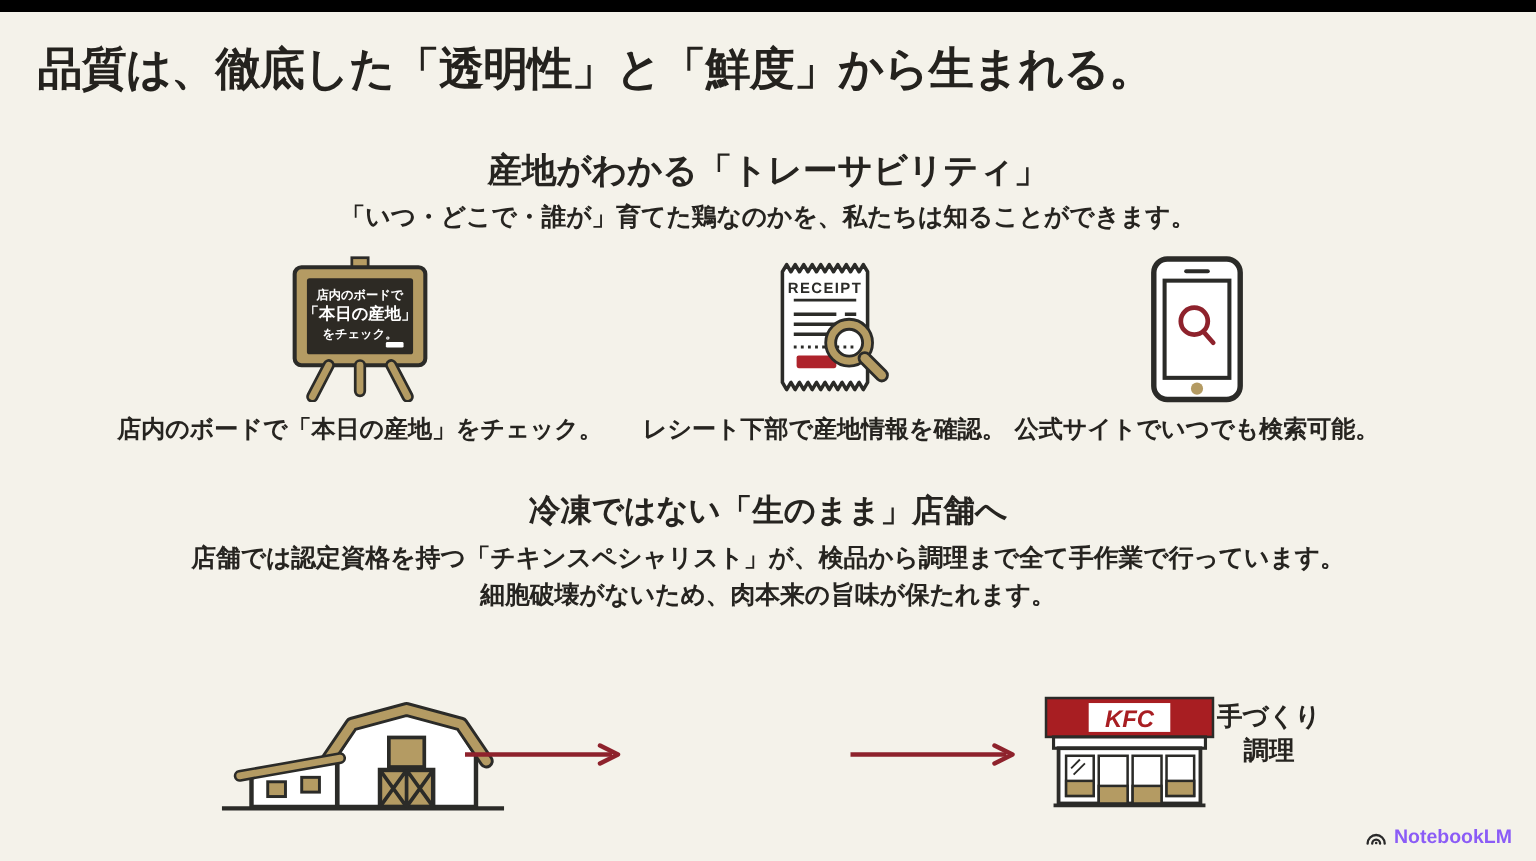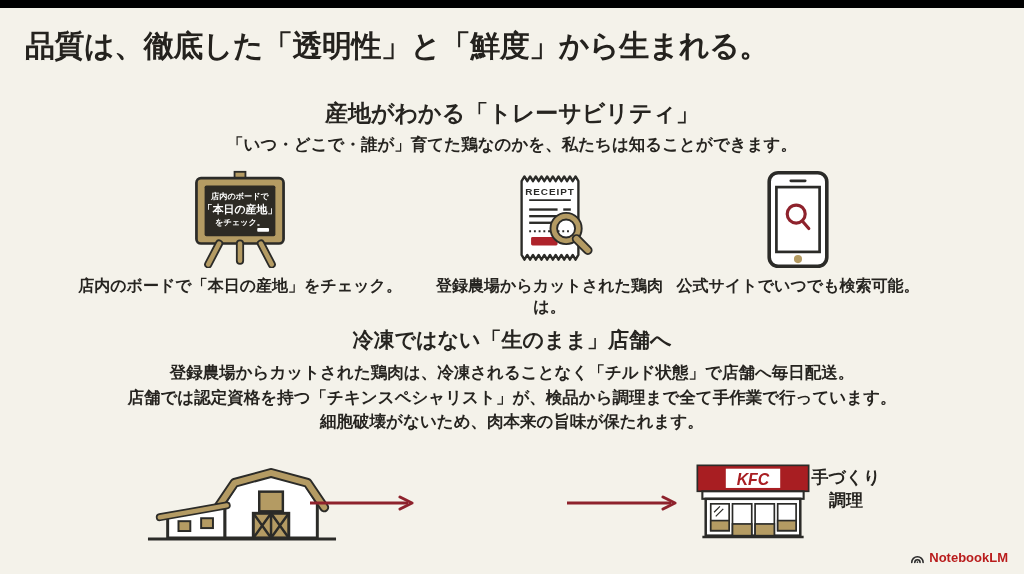--- a/index.html
+++ b/index.html
@@ -28,21 +28,21 @@
   .arrow1-pos{left:308px;top:495px;}
   .truck-pos{left:433px;top:468px;}
   .arrow2-pos{left:565px;top:495px;}
   .store-pos{left:692px;top:462px;}
   .result-text{
     position:absolute;left:806px;top:466px;width:80px;text-align:center;
     font-size:17px;font-weight:700;line-height:23px;
   }
   .watermark{
     position:absolute;right:16px;top:550px;display:flex;align-items:center;gap:5px;
-    font-size:13px;font-weight:600;color:#b91c1c;
+    font-size:13px;font-weight:600;color:#8b5cf6;
   }
   svg text{font-family:"Liberation Sans","DejaVu Sans",sans-serif;}
 </style>
 </head>
 <body>
 
 <div class="slide">
   <div class="top-bar"></div>
 
   <div class="title">品質は、徹底した「透明性」と「鮮度」から生まれる。</div>
@@ -85,40 +85,39 @@
         <line x1="70" y1="53" x2="78" y2="53" stroke="#2b2b28" stroke-width="2.5"></line>
         <line x1="34" y1="60" x2="58" y2="60" stroke="#2b2b28" stroke-width="2.5"></line>
         <line x1="34" y1="69" x2="78" y2="69" stroke="#2b2b28" stroke-width="2" stroke-dasharray="2,3"></line>
         <rect x="36" y="75" width="28" height="9" rx="1.5" fill="#ae232b"></rect>
         <circle cx="73" cy="66" r="13" fill="none" stroke="#2b2b28" stroke-width="9"></circle>
         <circle cx="73" cy="66" r="13" fill="none" stroke="#b49b63" stroke-width="5"></circle>
         <path d="M84,77 L96,89" stroke="#2b2b28" stroke-width="10" stroke-linecap="round"></path>
         <path d="M84,77 L96,89" stroke="#b49b63" stroke-width="6" stroke-linecap="round"></path>
       </svg>
     </div>
-    <div class="caption">登録農場からカットされた鶏肉は。</div>
+    <div class="caption">レシート下部で産地情報を確認。</div>
   </div>
 
   <div class="col col3">
     <div class="icon-box">
       <svg width="72" height="101" viewBox="0 0 80 112">
         <rect x="8" y="4" width="64" height="104" rx="10" fill="#ffffff" stroke="#2b2b28" stroke-width="4"></rect>
         <line x1="32" y1="13" x2="48" y2="13" stroke="#2b2b28" stroke-width="3" stroke-linecap="round"></line>
         <rect x="16" y="20" width="48" height="72" fill="#ffffff" stroke="#2b2b28" stroke-width="3"></rect>
         <circle cx="38" cy="50" r="10" fill="none" stroke="#8e222c" stroke-width="3.5"></circle>
         <path d="M45,58 L52,66" stroke="#8e222c" stroke-width="3.5" stroke-linecap="round"></path>
         <circle cx="40" cy="100" r="4.5" fill="#b49b63"></circle>
       </svg>
     </div>
     <div class="caption">公式サイトでいつでも検索可能。</div>
   </div>
 
   <div class="s2-heading">冷凍ではない「生のまま」店舗へ</div>
   <div class="s2-body">
-    <div>登録農場からカットされた鶏肉は、冷凍されることなく「チルド状態」で店舗へ毎日配送。</div>
     <div>店舗では認定資格を持つ「チキンスペシャリスト」が、検品から調理まで全て手作業で行っています。</div>
     <div>細胞破壊がないため、肉本来の旨味が保たれます。</div>
   </div>
 
   <div class="flow-item barn-pos">
     <svg width="192" height="84" viewBox="0 0 195 85">
       <line x1="2" y1="81" x2="193" y2="81" stroke="#2b2b28" stroke-width="3"></line>
       <polygon points="80,80 80,45 92,26 127,17 162,26 174,45 174,80" fill="#ffffff" stroke="#2b2b28" stroke-width="3" stroke-linejoin="round"></polygon>
       <polyline points="73,49 90,24 127,14 164,24 181,49" fill="none" stroke="#2b2b28" stroke-width="10" stroke-linejoin="round" stroke-linecap="round"></polyline>
       <polyline points="73,49 90,24 127,14 164,24 181,49" fill="none" stroke="#b49b63" stroke-width="6" stroke-linejoin="round" stroke-linecap="round"></polyline>

